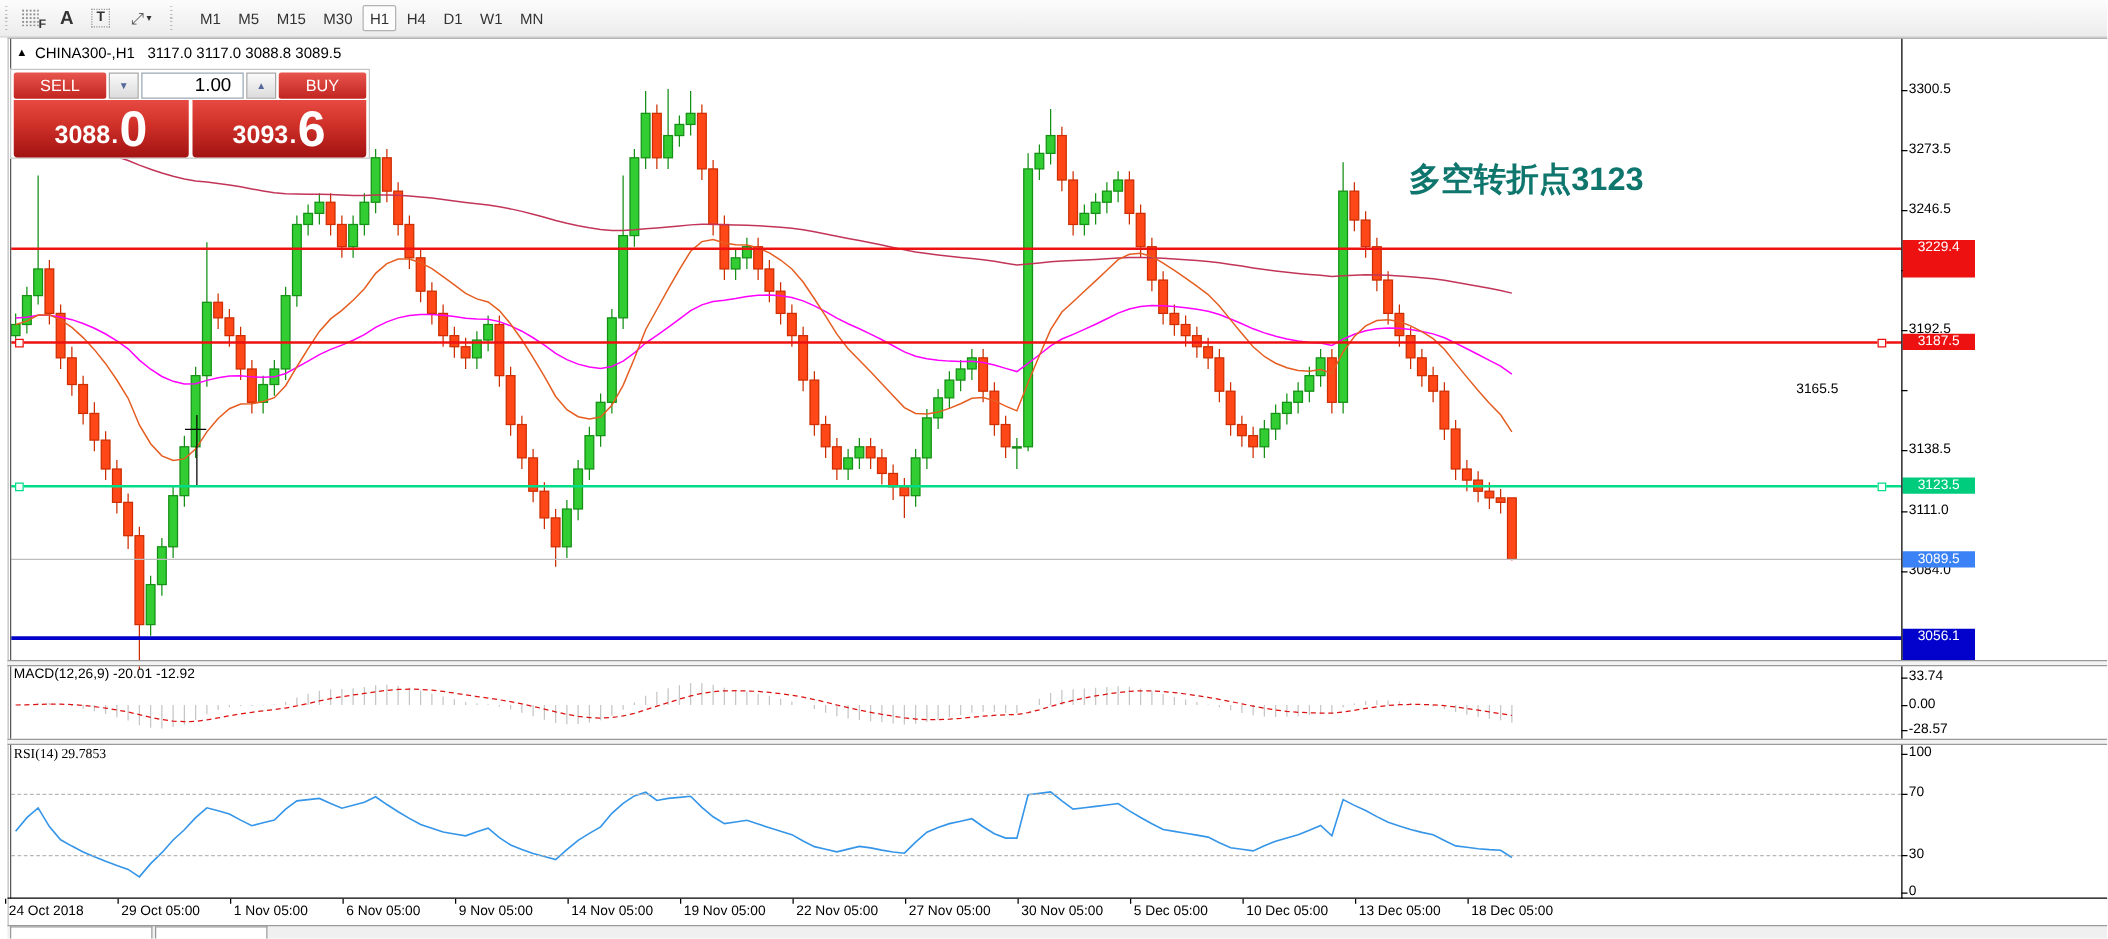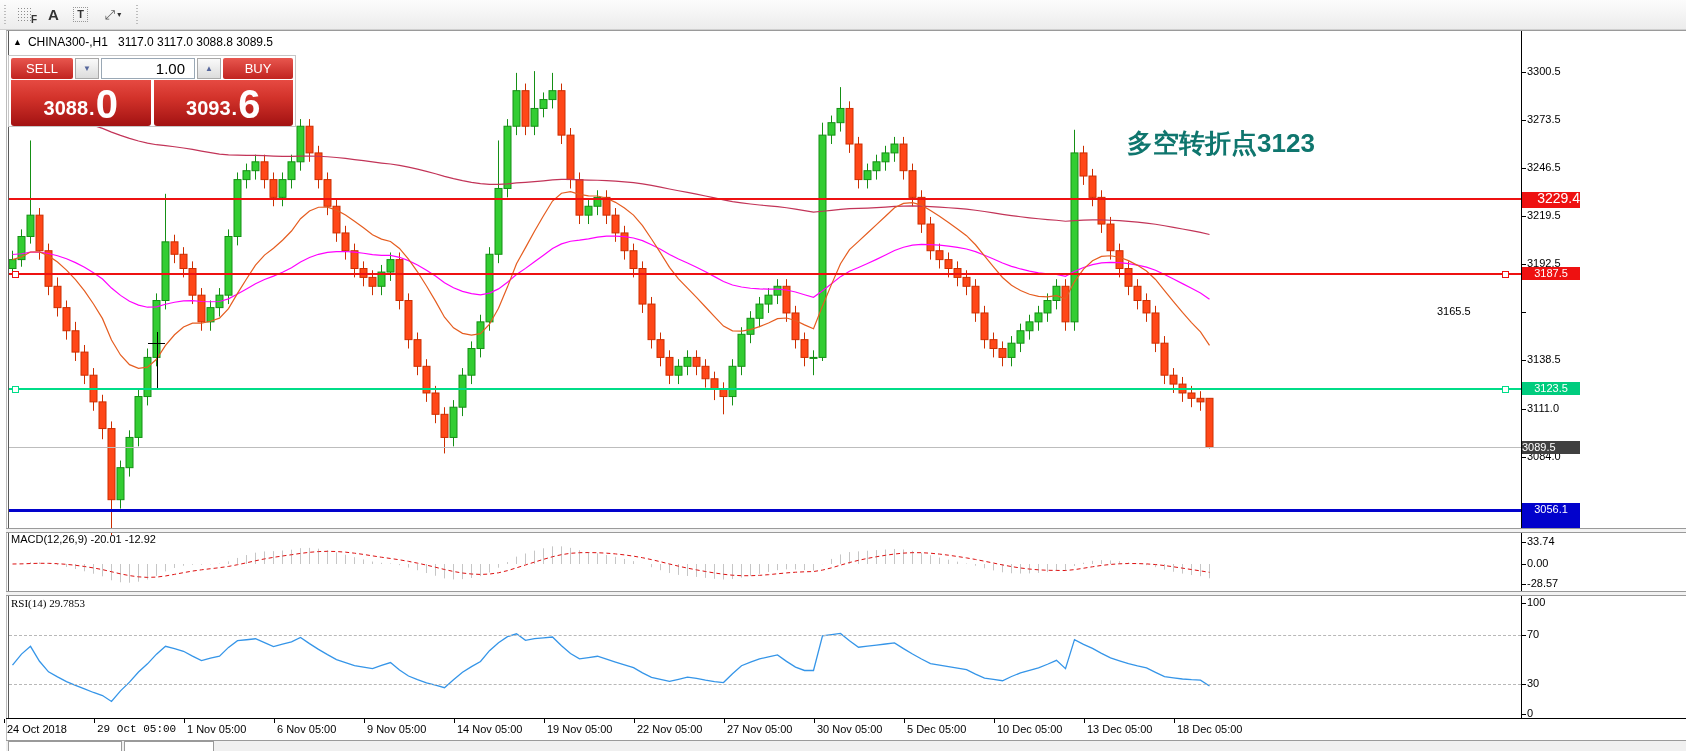--- a/index.html
+++ b/index.html
@@ -37,21 +37,21 @@
   .sep-band{position:absolute;left:6px;width:1680px;height:3px;background:#f3f3f3;
             border-top:1px solid #9a9a9a;border-bottom:1px solid #9a9a9a;z-index:4;}
   .axis-bottom{position:absolute;left:6px;top:718px;width:1680px;height:1px;background:#000;z-index:4;}
   #plot{position:absolute;left:0;top:0;z-index:2;}
   #overlays{position:absolute;left:0;top:0;width:1686px;height:751px;z-index:3;pointer-events:none;}
   .ind-label{position:absolute;z-index:4;font-size:11px;color:#000;white-space:nowrap;}
   
   .trade-widget{position:absolute;left:8px;top:55px;width:288px;height:72px;z-index:6;
                 border:1px solid #c6c6c6;box-sizing:border-box;padding:2px;background:#fff;}
   .tw-top{display:flex;height:21px;gap:2px;}
-  .sell-btn,.buy-btn{width:62px;border:none;border-radius:2px;color:#fff;font-size:13px;
+  .sell-btn,.buy-btn{width:74px;border:none;border-radius:2px;color:#fff;font-size:13px;
         background:linear-gradient(180deg,#e8564e,#c12420);font-family:inherit;}
   .buy-btn{width:70px;}
   .vol-down,.vol-up{width:24px;border:1px solid #a8a8a8;background:linear-gradient(#fafafa,#dcdcdc);
         color:#56679c;font-size:8px;padding:0;}
   .vol-field{flex:1;border:1px solid #9aa8b5;text-align:right;font-size:15px;padding:0 9px 0 16px;
         font-family:inherit;color:#000;min-width:0;}
   .tw-bottom{display:flex;height:46px;gap:3px;margin-top:1px;}
   .price-box{flex:1;display:flex;align-items:flex-end;justify-content:center;color:#fff;
         background:linear-gradient(180deg,#e64a42 0%,#d2322a 40%,#a21212 100%);
         border-radius:0 0 3px 3px;padding-bottom:3px;}
@@ -83,20 +83,31 @@
       <span class="glyph-a">A</span>
     </button>
     <button class="tool-btn">
       <span class="glyph-t">T</span>
     </button>
     <button class="tool-btn wide">
       <span class="glyph-arrows">⤢</span>
       <span class="caret">▾</span>
     </button>
     <div class="grip"></div>
+    <div class="tf-group">
+      <button class="tf-btn">M1</button>
+      <button class="tf-btn">M5</button>
+      <button class="tf-btn">M15</button>
+      <button class="tf-btn">M30</button>
+      <button class="tf-btn active">H1</button>
+      <button class="tf-btn">H4</button>
+      <button class="tf-btn">D1</button>
+      <button class="tf-btn">W1</button>
+      <button class="tf-btn">MN</button>
+    </div>
   </div>
 
   <div class="chart-bg"></div>
   <svg id="plot" width="1686" height="751">
       <line x1="12.5" y1="250.71915" x2="12.5" y2="275.61535000000003" stroke="#158f15" stroke-width="1"></line>
       <rect x="9" y="259.61064999999996" width="7" height="8.891500000000065" fill="#32cd32" stroke="#158f15" stroke-width="1"></rect>
       <line x1="21.5" y1="229.37955" x2="21.5" y2="266.72384999999997" stroke="#158f15" stroke-width="1"></line>
       <rect x="18" y="236.49275" width="7" height="23.117899999999963" fill="#32cd32" stroke="#158f15" stroke-width="1"></rect>
       <line x1="30.5" y1="140.46455" x2="30.5" y2="243.60595" stroke="#158f15" stroke-width="1"></line>
       <rect x="27" y="215.15315" width="7" height="21.33959999999999" fill="#32cd32" stroke="#158f15" stroke-width="1"></rect>
@@ -533,21 +544,21 @@
       <div style="position: absolute; left: 1521px; top: 635px; width: 5px; height: 1px; background: rgb(0, 0, 0);"></div>
       <div style="position: absolute; left: 1527px; top: 677px; font-size: 11px;">30</div>
       <div style="position: absolute; left: 1521px; top: 684px; width: 5px; height: 1px; background: rgb(0, 0, 0);"></div>
       <div style="position: absolute; left: 1527px; top: 707px; font-size: 11px;">0</div>
       <div style="position: absolute; left: 1521px; top: 714px; width: 5px; height: 1px; background: rgb(0, 0, 0);"></div>
       <div style="position: absolute; left: 9px; top: 635px; width: 1512px; height: 0px; border-top: 1px dashed rgb(184, 184, 184);"></div>
       <div style="position: absolute; left: 9px; top: 684px; width: 1512px; height: 0px; border-top: 1px dashed rgb(184, 184, 184);"></div>
       <div style="position: absolute; left: 4px; top: 719px; width: 1px; height: 4px; background: rgb(0, 0, 0);"></div>
       <div style="position: absolute; left: 7px; top: 723px; font-size: 11px; white-space: nowrap;">24 Oct 2018</div>
       <div style="position: absolute; left: 94px; top: 719px; width: 1px; height: 4px; background: rgb(0, 0, 0);"></div>
-      <div style="position: absolute; left: 97px; top: 723px; font-size: 11px; white-space: nowrap; font-family: Liberation Mono, monospace;">29 Oct 05:00</div>
+      <div style="position: absolute; left: 97px; top: 723px; font-size: 11px; white-space: nowrap;">29 Oct 05:00</div>
       <div style="position: absolute; left: 184px; top: 719px; width: 1px; height: 4px; background: rgb(0, 0, 0);"></div>
       <div style="position: absolute; left: 187px; top: 723px; font-size: 11px; white-space: nowrap;">1 Nov 05:00</div>
       <div style="position: absolute; left: 274px; top: 719px; width: 1px; height: 4px; background: rgb(0, 0, 0);"></div>
       <div style="position: absolute; left: 277px; top: 723px; font-size: 11px; white-space: nowrap;">6 Nov 05:00</div>
       <div style="position: absolute; left: 364px; top: 719px; width: 1px; height: 4px; background: rgb(0, 0, 0);"></div>
       <div style="position: absolute; left: 367px; top: 723px; font-size: 11px; white-space: nowrap;">9 Nov 05:00</div>
       <div style="position: absolute; left: 454px; top: 719px; width: 1px; height: 4px; background: rgb(0, 0, 0);"></div>
       <div style="position: absolute; left: 457px; top: 723px; font-size: 11px; white-space: nowrap;">14 Nov 05:00</div>
       <div style="position: absolute; left: 544px; top: 719px; width: 1px; height: 4px; background: rgb(0, 0, 0);"></div>
       <div style="position: absolute; left: 547px; top: 723px; font-size: 11px; white-space: nowrap;">19 Nov 05:00</div>
@@ -559,33 +570,33 @@
       <div style="position: absolute; left: 817px; top: 723px; font-size: 11px; white-space: nowrap;">30 Nov 05:00</div>
       <div style="position: absolute; left: 904px; top: 719px; width: 1px; height: 4px; background: rgb(0, 0, 0);"></div>
       <div style="position: absolute; left: 907px; top: 723px; font-size: 11px; white-space: nowrap;">5 Dec 05:00</div>
       <div style="position: absolute; left: 994px; top: 719px; width: 1px; height: 4px; background: rgb(0, 0, 0);"></div>
       <div style="position: absolute; left: 997px; top: 723px; font-size: 11px; white-space: nowrap;">10 Dec 05:00</div>
       <div style="position: absolute; left: 1084px; top: 719px; width: 1px; height: 4px; background: rgb(0, 0, 0);"></div>
       <div style="position: absolute; left: 1087px; top: 723px; font-size: 11px; white-space: nowrap;">13 Dec 05:00</div>
       <div style="position: absolute; left: 1174px; top: 719px; width: 1px; height: 4px; background: rgb(0, 0, 0);"></div>
       <div style="position: absolute; left: 1177px; top: 723px; font-size: 11px; white-space: nowrap;">18 Dec 05:00</div>
       <div style="position: absolute; left: 9px; top: 198px; width: 1512px; height: 2px; background: rgb(238, 17, 17); z-index: 4;"></div>
-      <div style="position: absolute; left: 1522px; top: 192px; width: 58px; height: 16px; background: rgb(238, 17, 17); color: rgb(255, 255, 255); font-size: 14px; line-height: 13px; text-align: right; z-index: 6;">3229.4</div>
+      <div style="position: absolute; left: 1522px; top: 192px; width: 58px; height: 30px; background: rgb(238, 17, 17); color: rgb(255, 255, 255); font-size: 11px; line-height: 13px; text-align: center; z-index: 6;">3229.4</div>
       <div style="position: absolute; left: 9px; top: 273px; width: 1512px; height: 2px; background: rgb(238, 17, 17); z-index: 4;"></div>
       <div style="position: absolute; left: 12px; top: 271px; width: 5px; height: 5px; background: rgb(255, 255, 255); border: 1px solid rgb(238, 17, 17); z-index: 5;"></div>
       <div style="position: absolute; left: 1502px; top: 271px; width: 5px; height: 5px; background: rgb(255, 255, 255); border: 1px solid rgb(238, 17, 17); z-index: 5;"></div>
       <div style="position: absolute; left: 1522px; top: 267px; width: 58px; height: 13px; background: rgb(238, 17, 17); color: rgb(255, 255, 255); font-size: 11px; line-height: 13px; text-align: center; z-index: 6;">3187.5</div>
       <div style="position: absolute; left: 9px; top: 388px; width: 1512px; height: 2px; background: rgb(0, 221, 136); z-index: 4;"></div>
       <div style="position: absolute; left: 12px; top: 386px; width: 5px; height: 5px; background: rgb(255, 255, 255); border: 1px solid rgb(0, 221, 136); z-index: 5;"></div>
       <div style="position: absolute; left: 1502px; top: 386px; width: 5px; height: 5px; background: rgb(255, 255, 255); border: 1px solid rgb(0, 221, 136); z-index: 5;"></div>
       <div style="position: absolute; left: 1522px; top: 382px; width: 58px; height: 13px; background: rgb(0, 204, 126); color: rgb(255, 255, 255); font-size: 11px; line-height: 13px; text-align: center; z-index: 6;">3123.5</div>
       <div style="position: absolute; left: 9px; top: 509px; width: 1512px; height: 3px; background: rgb(2, 2, 204); z-index: 4;"></div>
       <div style="position: absolute; left: 1522px; top: 503px; width: 58px; height: 29px; background: rgb(2, 2, 204); color: rgb(255, 255, 255); font-size: 11px; line-height: 13px; text-align: center; z-index: 6;">3056.1</div>
       <div style="position: absolute; left: 9px; top: 447px; width: 1512px; height: 1px; background: rgb(189, 189, 189); z-index: 4;"></div>
-      <div style="position: absolute; left: 1522px; top: 441px; width: 58px; height: 13px; background: #404040; color: rgb(255, 255, 255); font-size: 11px; line-height: 13px; text-align: left; z-index: 6;">3089.5</div>
+      <div style="position: absolute; left: 1522px; top: 441px; width: 58px; height: 13px; background: #3b82f6; color: rgb(255, 255, 255); font-size: 11px; line-height: 13px; text-align: center; z-index: 6;">3089.5</div>
     </div>
 
   <div class="frame-left"></div>
   <div class="axis-vline"></div>
   <div class="sep-band" style="top:528px;"></div>
   <div class="sep-band" style="top:591px;"></div>
   <div class="axis-bottom"></div>
 
   <div class="title-row">
     <span class="collapse">▲</span>

